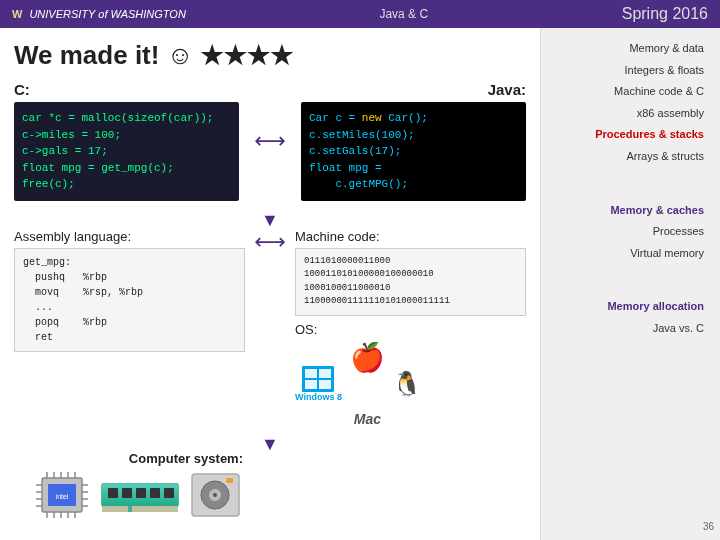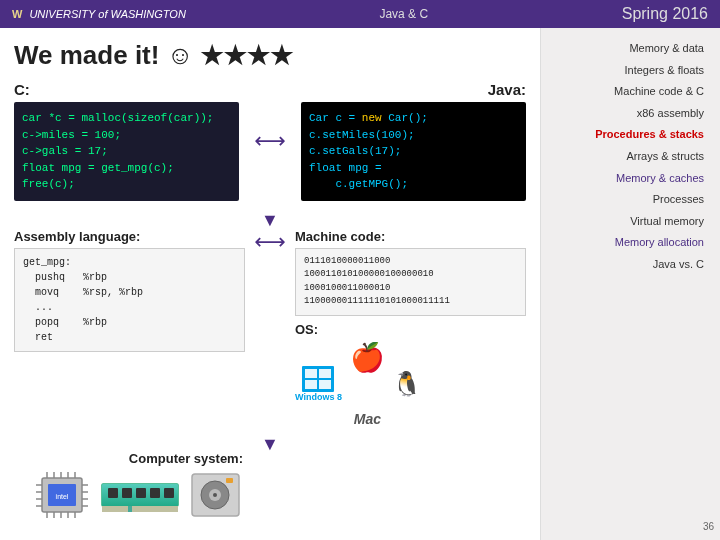--- a/index.html
+++ b/index.html
@@ -118,21 +118,21 @@
 
     #assembly-col {
       flex: 1;
     }
     #machine-col {
       flex: 1;
     }
 
     .section-label {
       font-size: 13px;
-      font-weight: bold;
+      font-weight: normal;
       color: #222;
       margin-bottom: 4px;
     }
 
     .asm-box {
       background: #f5f5f5;
       border: 1px solid #ccc;
       font-family: 'Courier New', monospace;
       font-size: 10px;
       padding: 6px 8px;
@@ -197,21 +197,22 @@
       text-align: right;
     }
     .sidebar-item {
       color: #333;
       padding: 2px 0;
       line-height: 1.6;
       cursor: pointer;
     }
     .sidebar-item.highlight {
       color: #4b2e83;
-      font-weight: normal;
+      font-weight: bold;
+      margin-top: 32px;
     }
     .sidebar-item.active {
       color: #c00;
       font-weight: bold;
     }
 
     
     #page-num {
       position: absolute;
       bottom: 8px;

